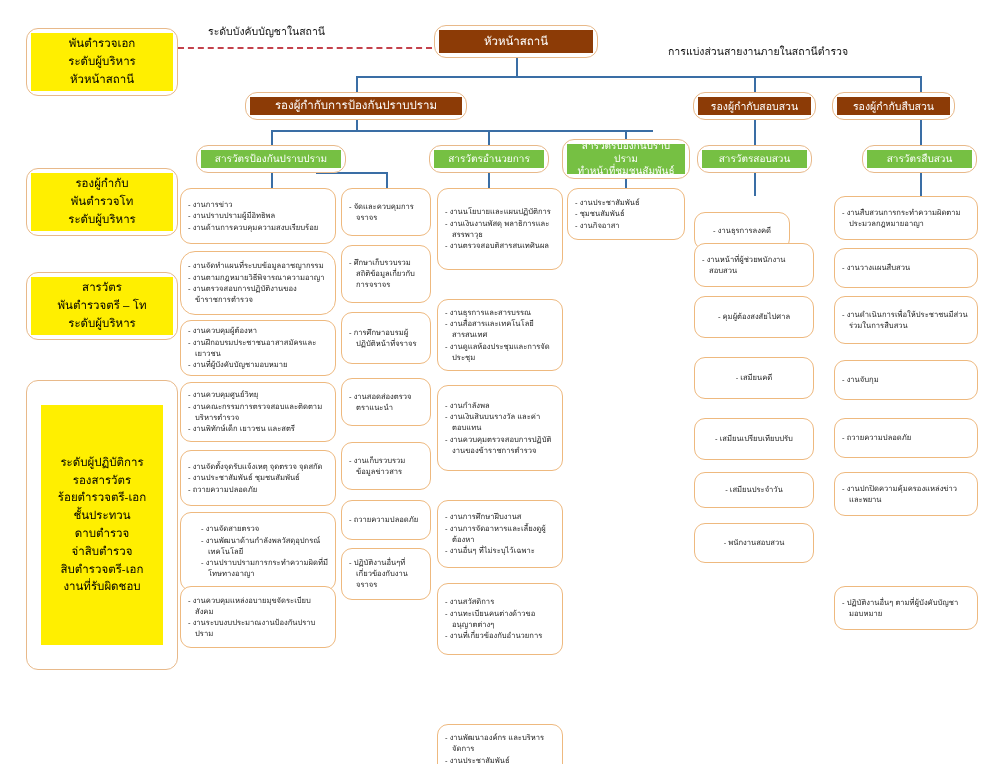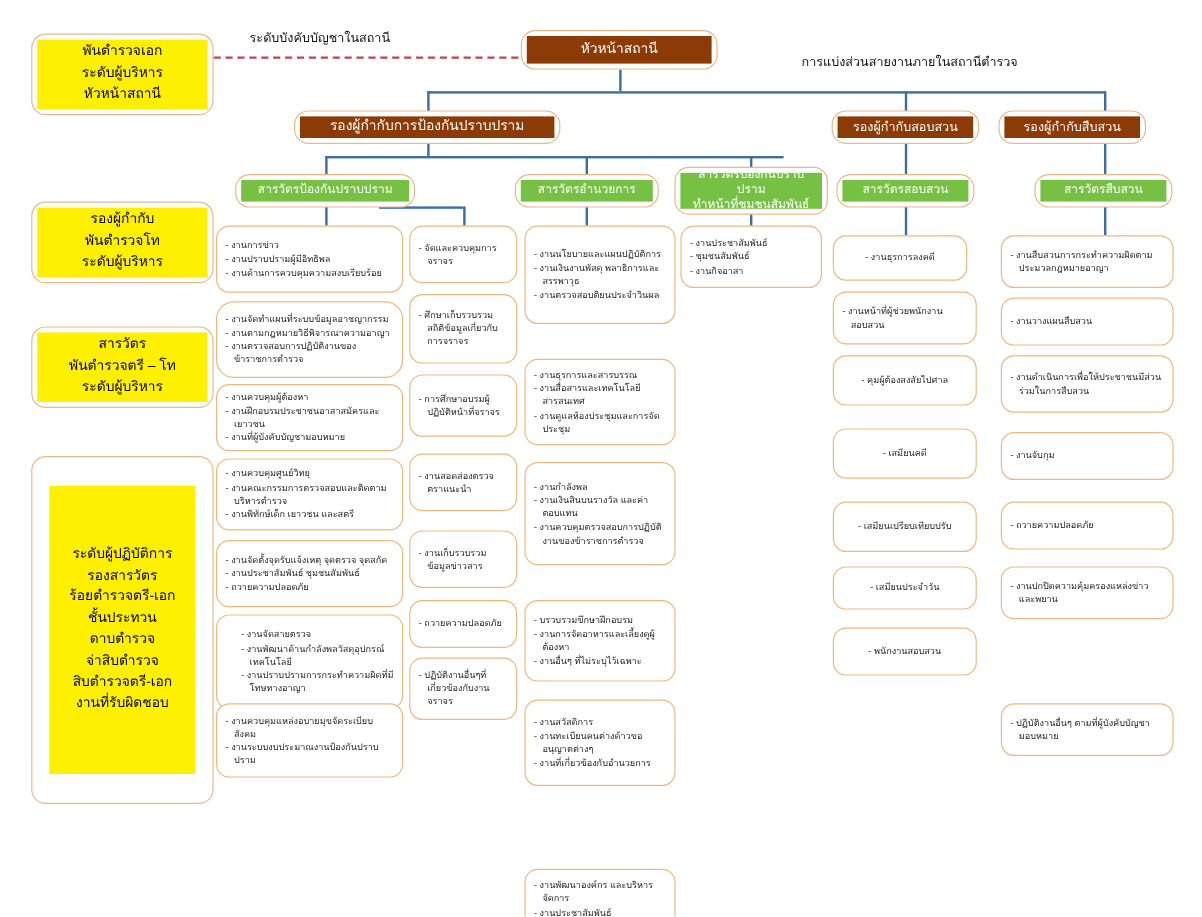--- a/index.html
+++ b/index.html
@@ -325,40 +325,40 @@
   <div class="card" style="left:341px; top:548px; width:90px; height:52px;">
     <ul>
         <li>- ปฏิบัติงานอื่นๆที่เกี่ยวข้องกับงานจราจร</li>
       </ul>
   </div>
 
   <div class="card" style="left:437px; top:188px; width:126px; height:82px;">
     <ul>
         <li>- งานนโยบายและแผนปฏิบัติการ</li>
         <li>- งานเงินงานพัสดุ พลาธิการและสรรพาวุธ</li>
-        <li>- งานตรวจสอบติยนประจำวินผล</li>
+        <li>- งานตรวจสอบติสารสนเทศินผล</li>
       </ul>
   </div>
   <div class="card" style="left:437px; top:285px; width:126px; height:72px;margin-top:14px;">
     <ul>
         <li>- งานธุรการและสารบรรณ</li>
         <li>- งานสื่อสารและเทคโนโลยีสารสนเทศ</li>
         <li>- งานดูแลห้องประชุมและการจัดประชุม</li>
       </ul>
   </div>
   <div class="card" style="left:437px; top:385px; width:126px; height:86px;">
     <ul>
         <li>- งานกำลังพล</li>
         <li>- งานเงินสินบนรางวัล และค่าตอบแทน</li>
         <li>- งานควบคุมตรวจสอบการปฏิบัติงานของข้าราชการตำรวจ</li>
       </ul>
   </div>
   <div class="card" style="left:437px; top:500px; width:126px; height:68px;">
     <ul>
-        <li>- บรวบรวมขึกษาฝึกอบรม</li>
+        <li>- งานการศึกษาฝึบงานส</li>
         <li>- งานการจัดอาหารและเลี้ยงดูผู้ต้องหา</li>
         <li>- งานอื่นๆ ที่ไม่ระบุไว้เฉพาะ</li>
       </ul>
   </div>
   <div class="card" style="left:437px; top:583px; width:126px; height:72px;">
     <ul>
         <li>- งานสวัสดิการ</li>
         <li>- งานทะเบียนคนต่างด้าวขออนุญาตต่างๆ</li>
         <li>- งานที่เกี่ยวข้องกับอำนวยการ</li>
       </ul>
@@ -372,21 +372,21 @@
   </div>
 
   <div class="card" style="left:567px; top:188px; width:118px; height:52px;">
     <ul>
         <li>- งานประชาสัมพันธ์</li>
         <li>- ชุมชนสัมพันธ์</li>
         <li>- งานกิจอาสา</li>
       </ul>
   </div>
 
-  <div class="card ctr" style="left:694px; top:196px; width:112px; height:38px;">
+  <div class="card ctr" style="left:694px; top:212px; width:96px; height:38px;">
     <ul>
         <li>- งานธุรการลงคดี</li>
       </ul>
   </div>
   <div class="card" style="left:694px; top:243px; width:120px; height:44px;">
     <ul>
         <li>- งานหน้าที่ผู้ช่วยพนักงานสอบสวน</li>
       </ul>
   </div>
   <div class="card ctr" style="left:694px; top:296px; width:120px; height:42px;">

